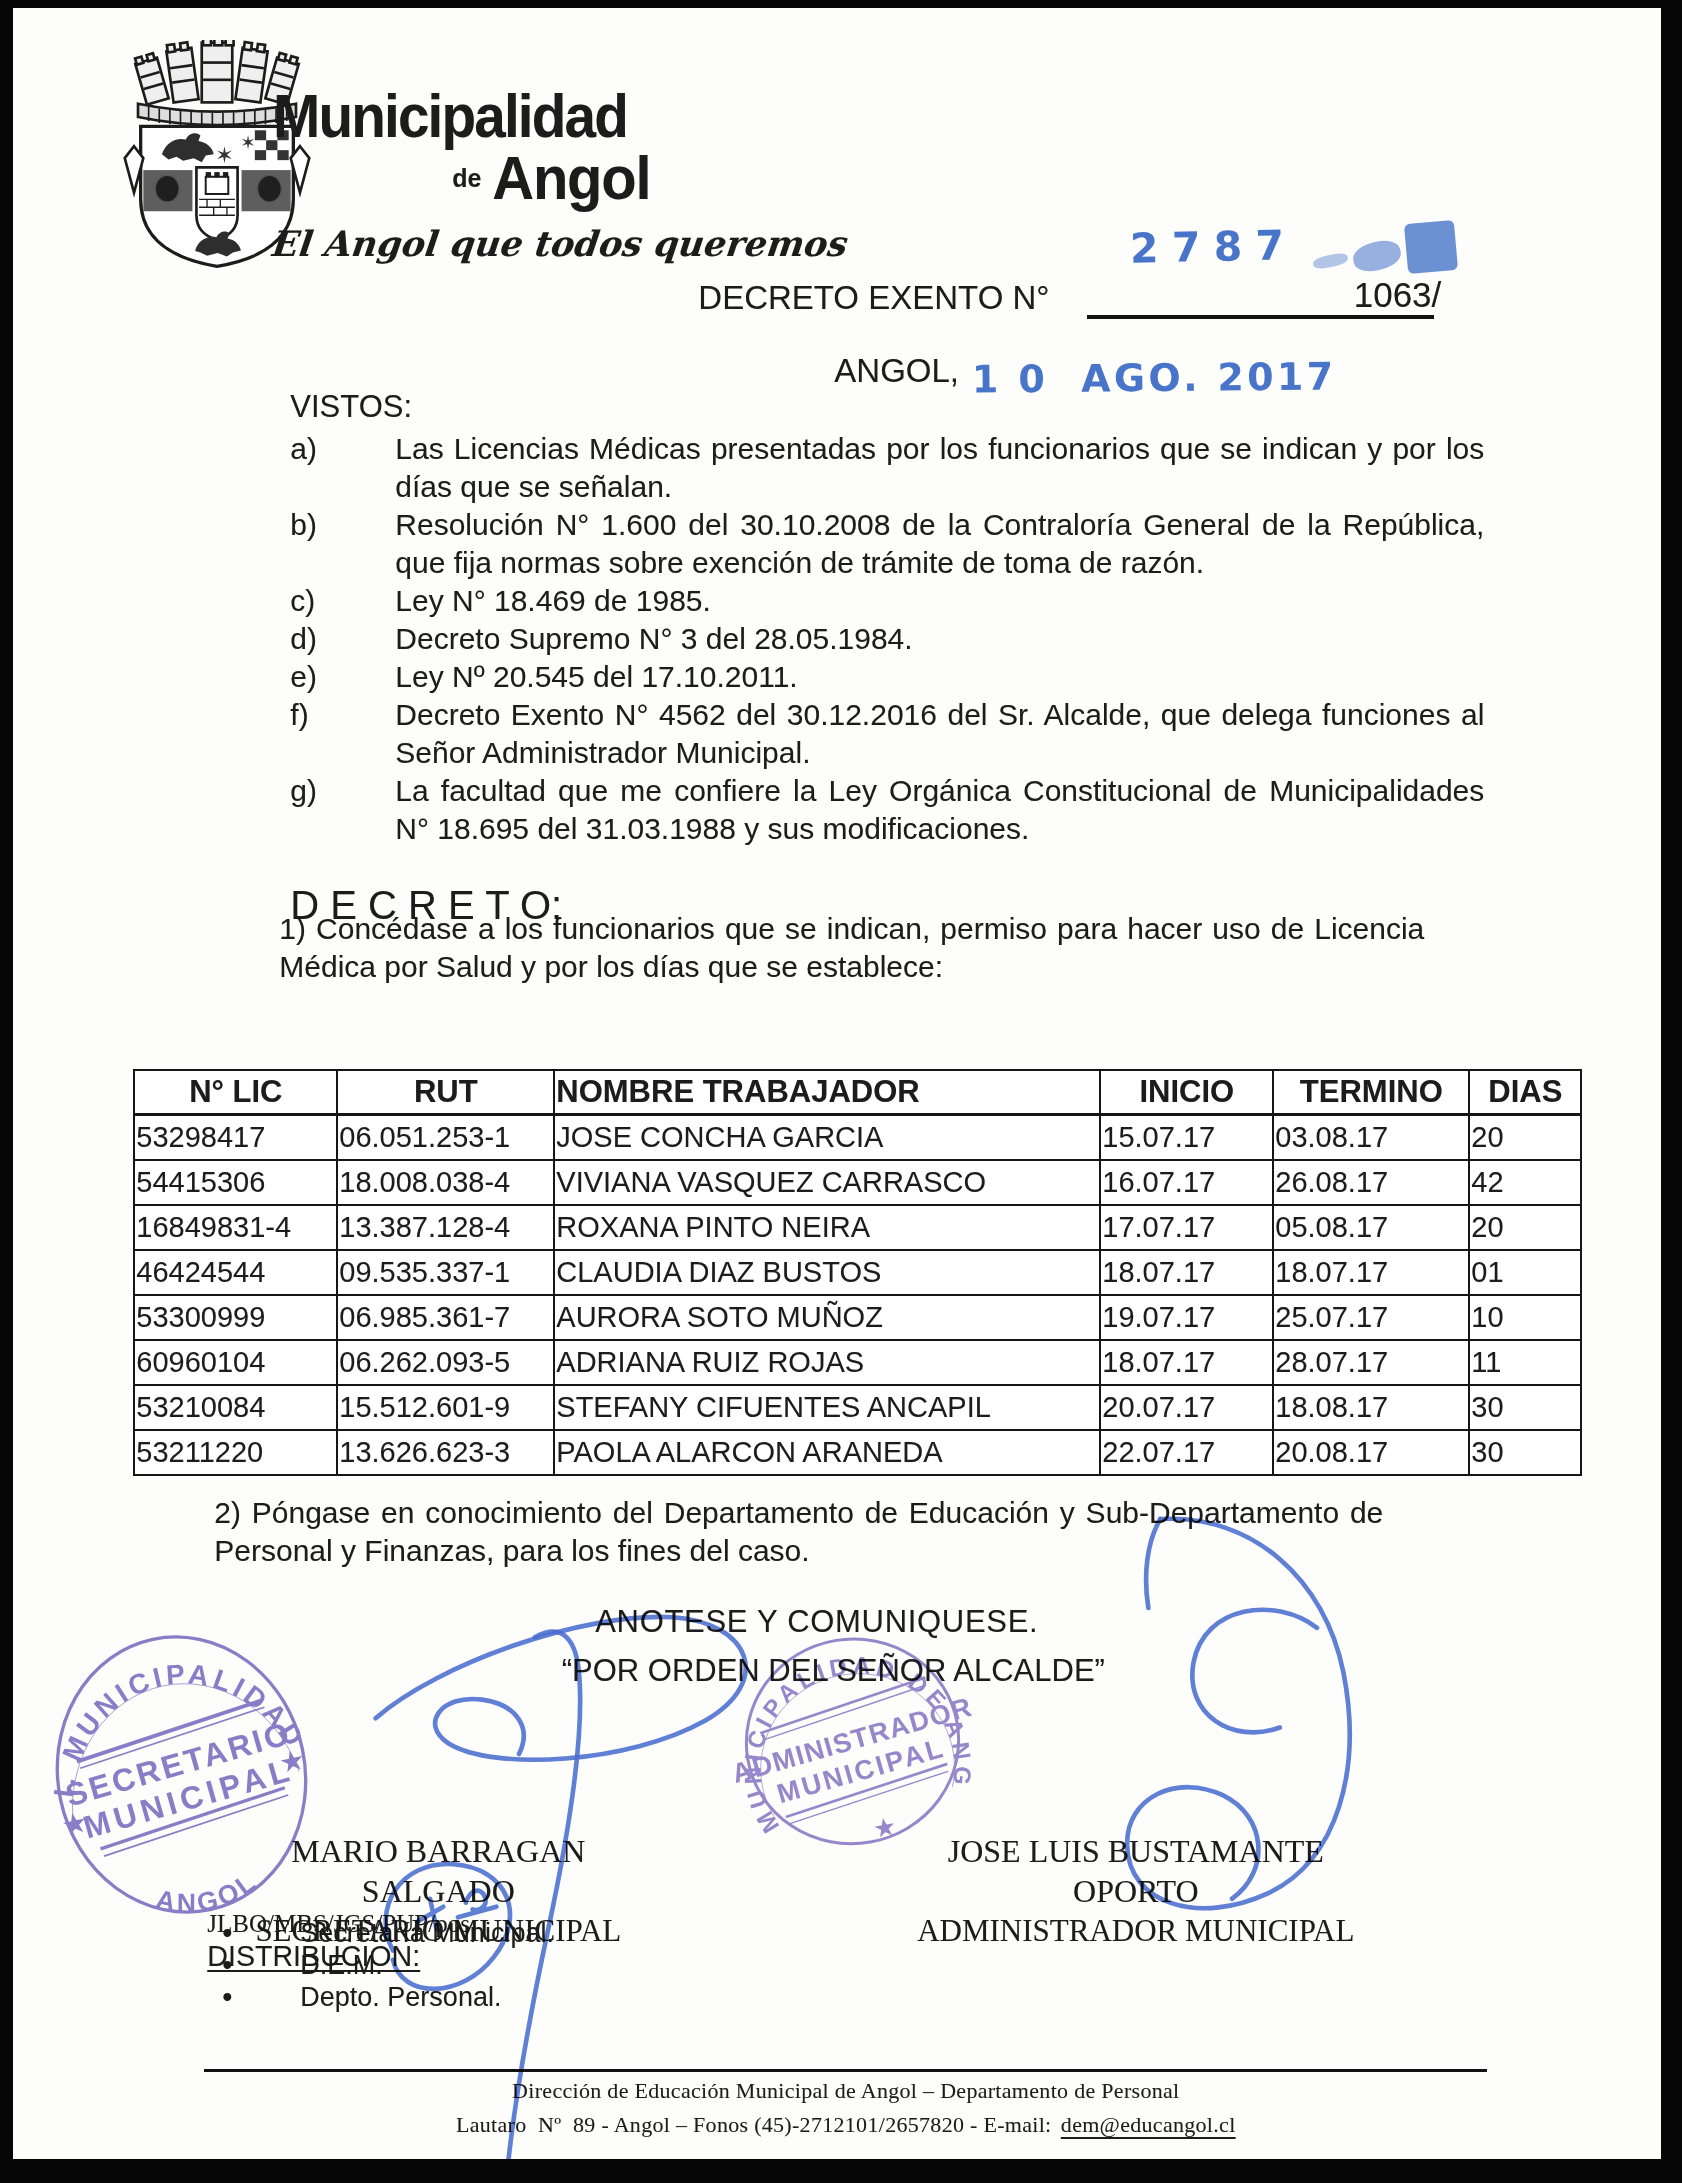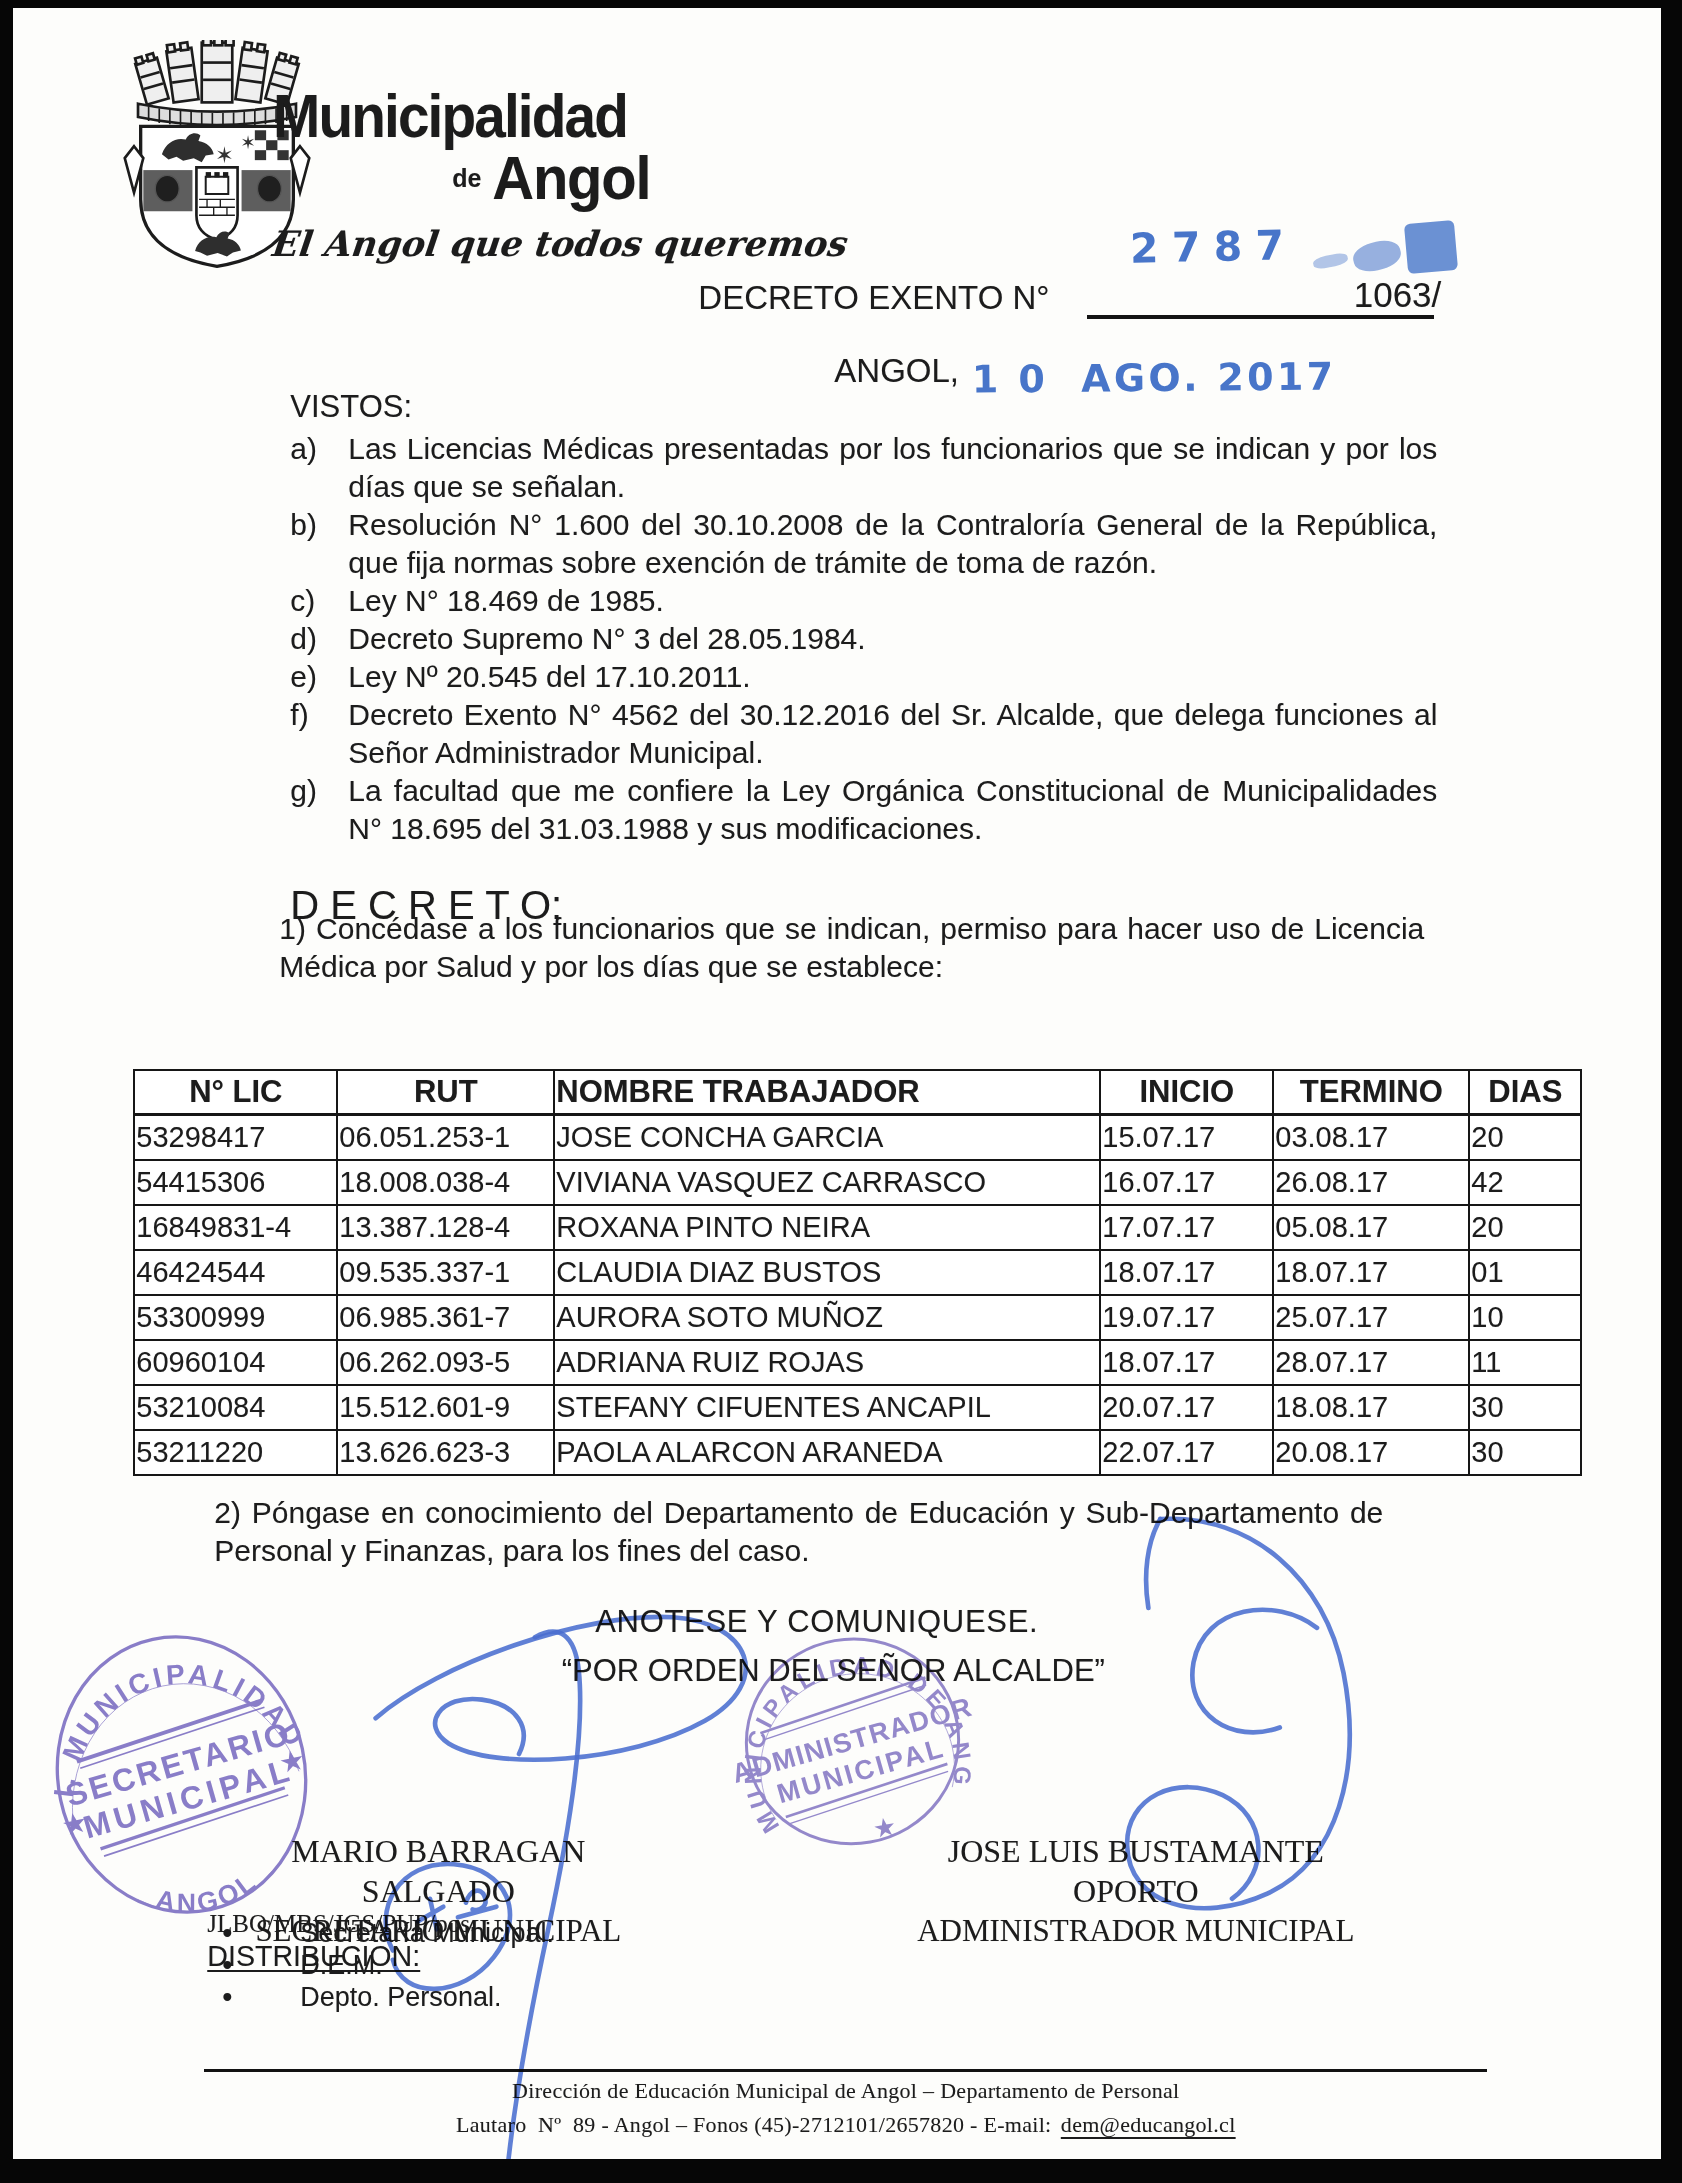--- a/index.html
+++ b/index.html
@@ -22,21 +22,21 @@
   .stamp-blue{color:#3a6cc9;font-family:"DejaVu Sans",sans-serif;font-weight:700;
               mix-blend-mode:multiply;opacity:.93;}
   .stampnum{font-size:41px;letter-spacing:13.3px;transform:rotate(-1.2deg);}
   .datestamp{font-size:38px;letter-spacing:3.3px;white-space:pre;transform:rotate(-.5deg);}
   .smudge{position:absolute;background:#4273cc;mix-blend-mode:multiply;}
   
   .body45{font-size:30px;line-height:38px;}
   .just{text-align:justify;}
   .vitem{display:flex;}
   .vletter{width:58px;flex:0 0 58px;}
-  .vtext{width:1089px;flex:0 0 1089px;text-align:justify;}
+  .vtext{width:1089px;flex:0 0 1089px;text-align:justify;margin-left:47px;}
   
   table.lic{border-collapse:collapse;table-layout:fixed;background:#fff;}
   table.lic th,table.lic td{border:2px solid #161616;overflow:hidden;white-space:nowrap;}
   table.lic th{font-size:31px;font-weight:700;height:40px;text-align:center;}
   table.lic td{font-size:29px;height:41px;text-align:left;}
   table.lic th.name,table.lic td.name{text-align:left;}
   table.lic thead th{border-bottom:3.3px solid #161616;margin-top:36px;}
   
   .center{text-align:center;}
   .serif{font-family:"Liberation Serif",serif;}

